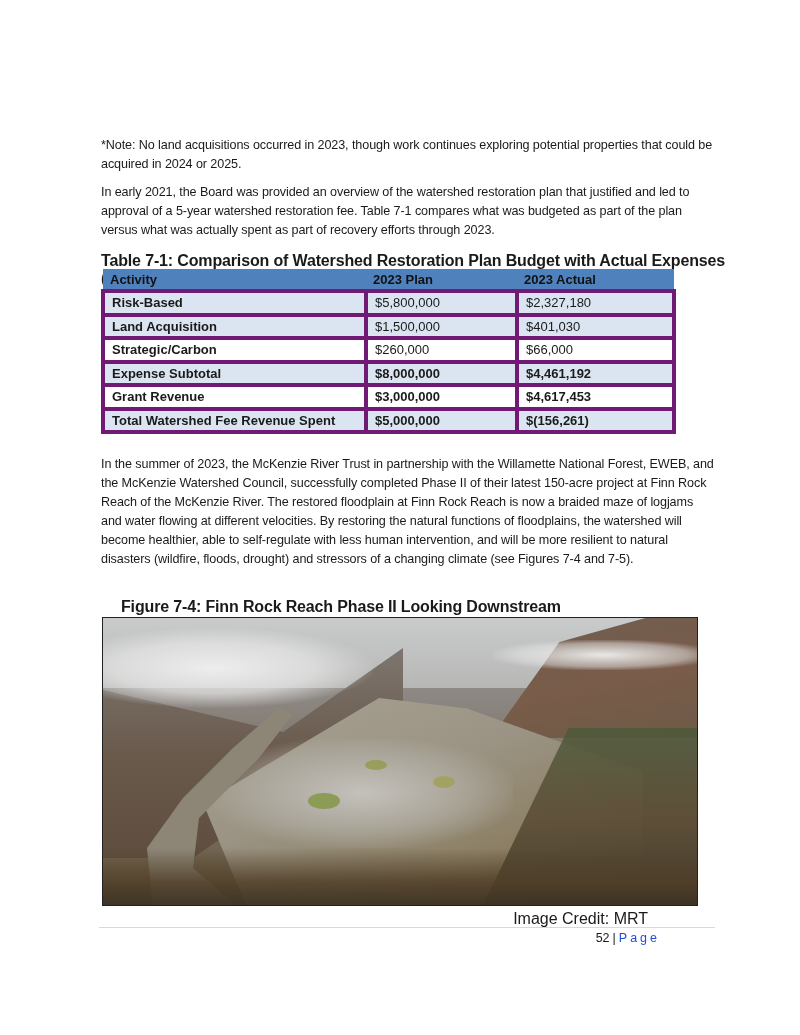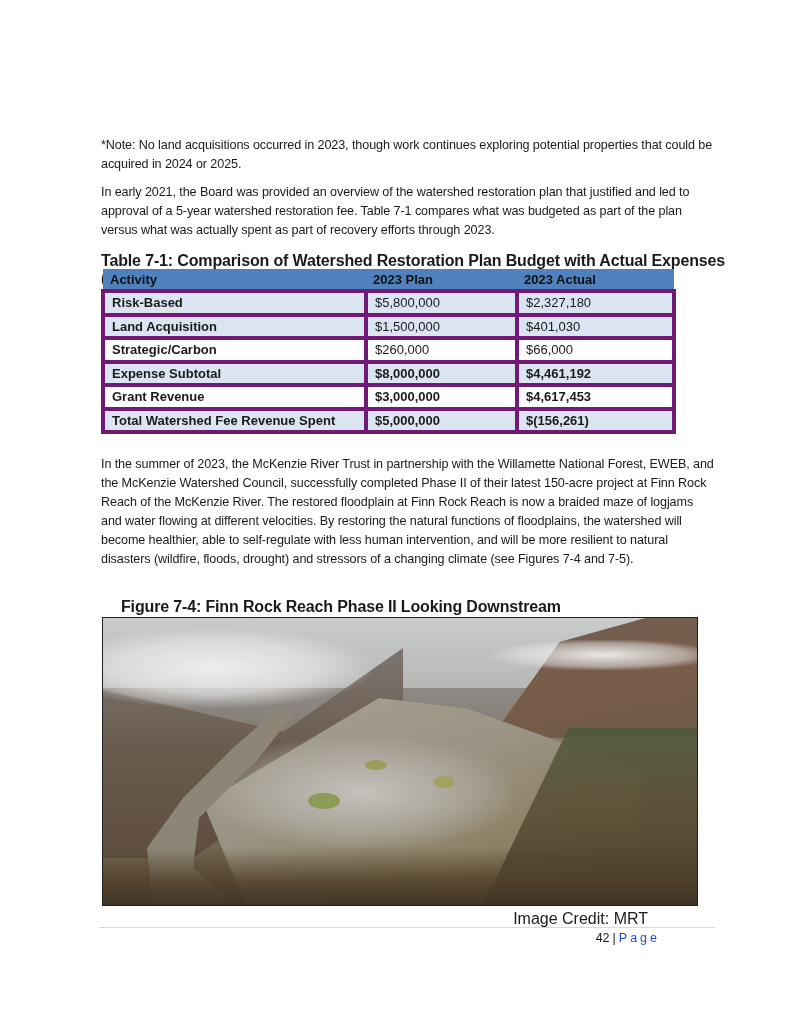--- a/index.html
+++ b/index.html
@@ -111,15 +111,15 @@
 
     <div style="left:380px;top:110px;width:214px;height:177px;background:linear-gradient(180deg,#4d5a3a 0%,#5a4a33 50%,#3d3a2a 100%);clip-path:polygon(40% 0,100% 0,100% 100%,0 100%,20% 50%);opacity:0.85;"></div>
 
     <div style="left:0;top:230px;width:594px;height:57px;background:linear-gradient(180deg,rgba(90,70,45,0) 0%,rgba(80,62,40,0.85) 60%,rgba(60,50,35,0.95) 100%);"></div>
   </div>
 
   <div class="credit">Image Credit: MRT</div>
 
   <div class="footer-rule"></div>
 
-  <div class="pagenum"><span>42</span><span class="bar">|</span><span class="word">Page</span></div>
+  <div class="pagenum"><span>52</span><span class="bar">|</span><span class="word">Page</span></div>
 
 </div>
 
 </body></html>

